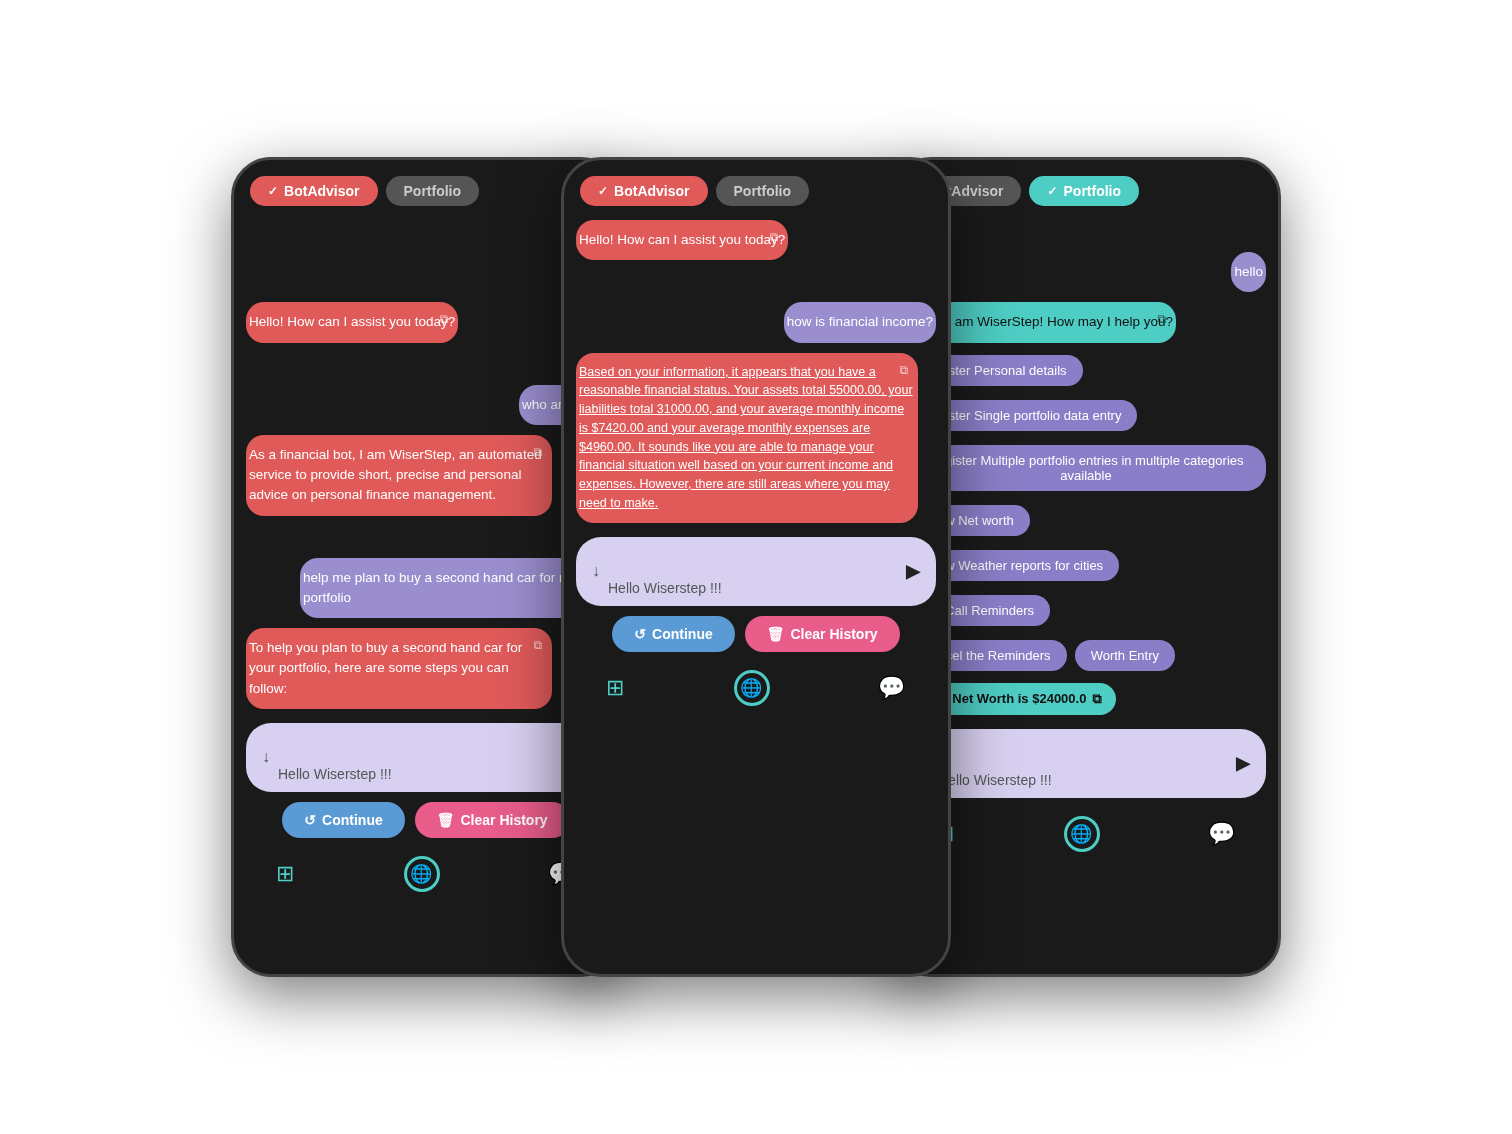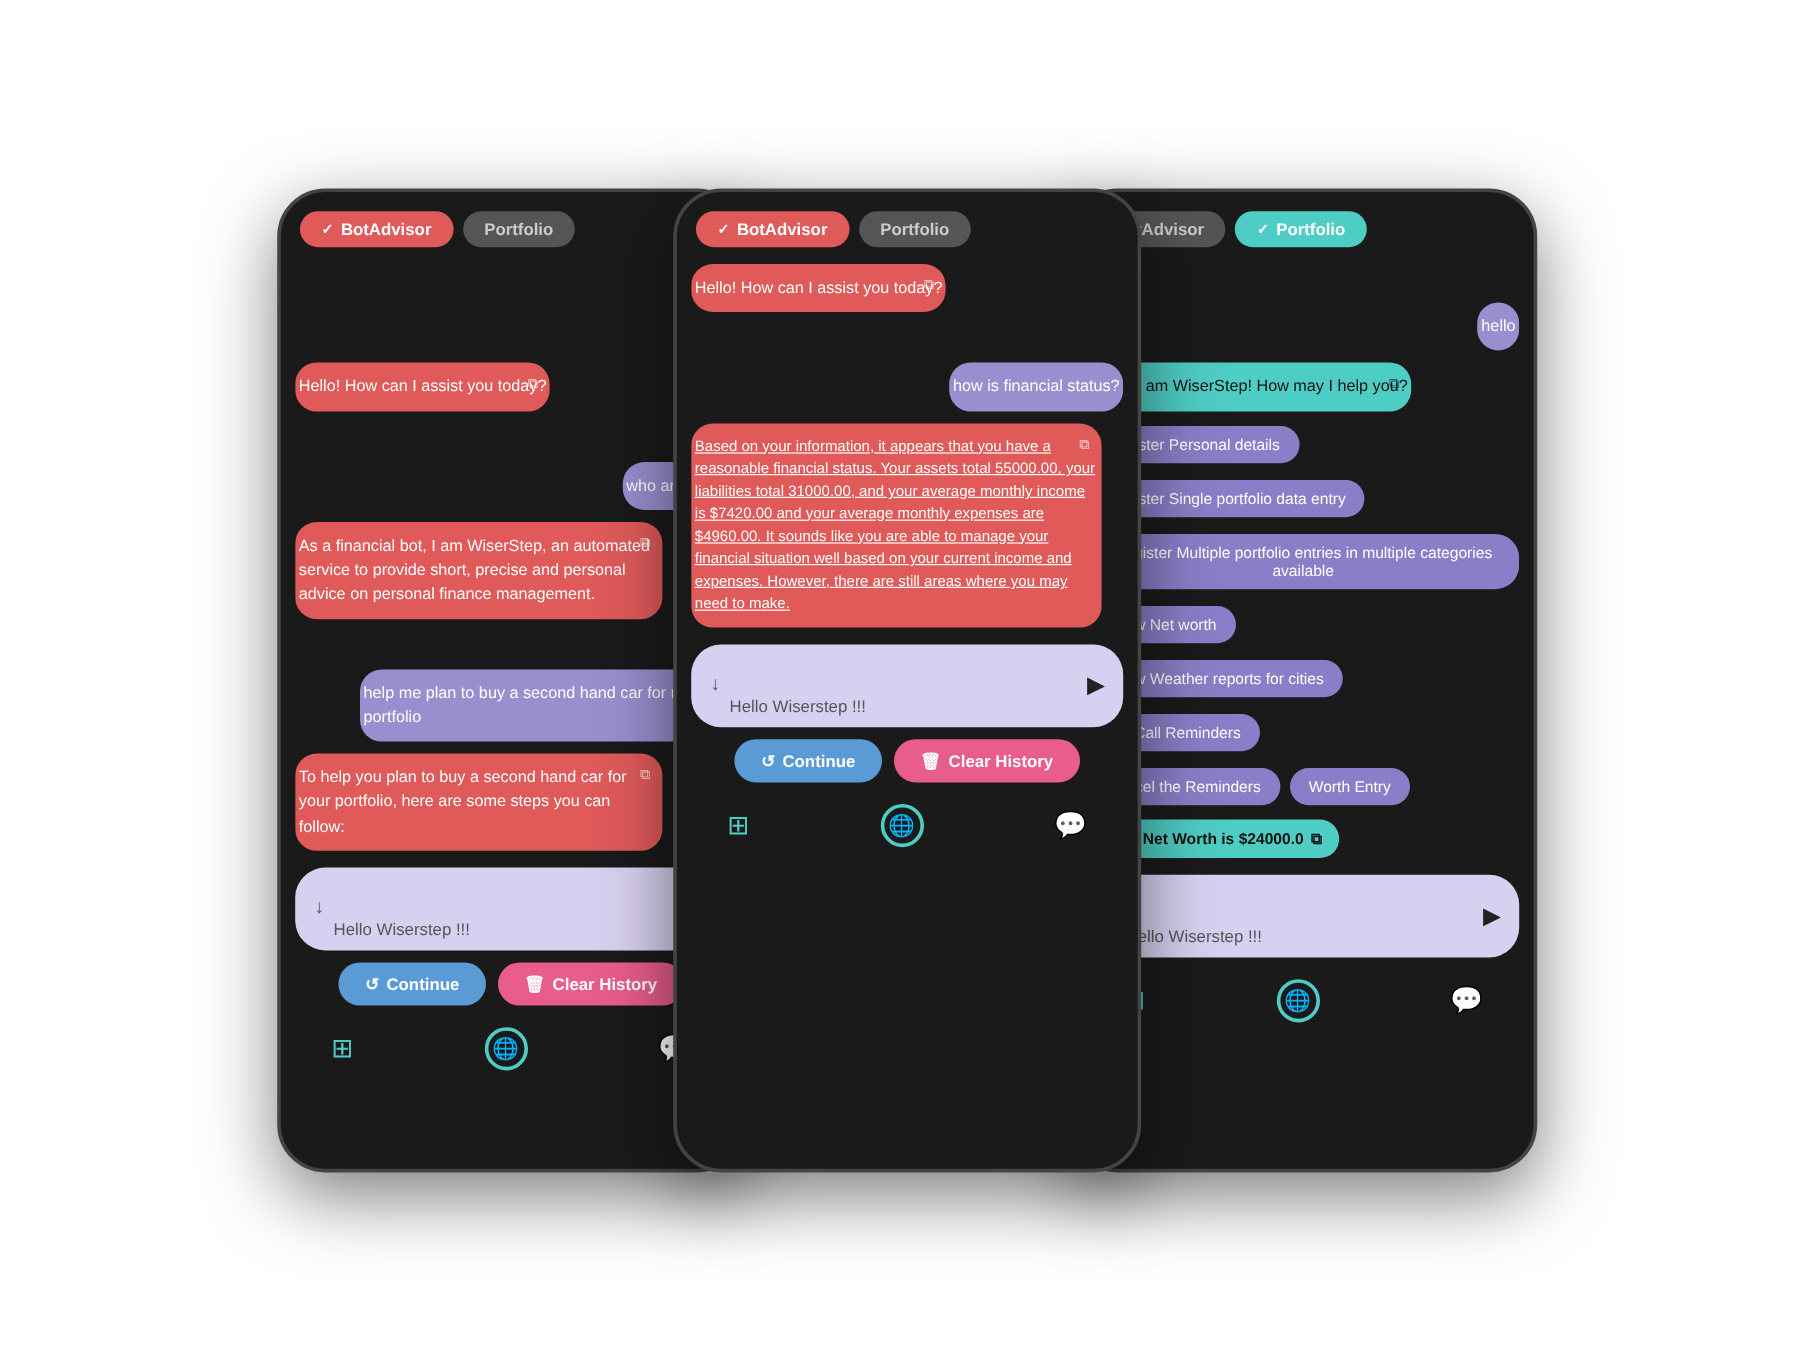--- a/index.html
+++ b/index.html
@@ -341,21 +341,21 @@
           <span>Portfolio</span>
         </button>
       </div>
 
       <div class="chat-area">
         <div class="msg-bubble bot">
           <span>Hello! How can I assist you today?</span>
           <span class="copy-icon">⧉</span>
         </div>
         <div class="msg-bubble user">
-          <span>how is financial status?</span>
+          <span>how is financial income?</span>
         </div>
         <div class="msg-bubble bot" style="font-size:12.5px; max-width:95%;text-decoration:underline;">
           <span>Based on your information, it appears that you have a reasonable financial status. Your assets total 55000.00, your liabilities total 31000.00, and your average monthly income is $7420.00 and your average monthly expenses are $4960.00.
 It sounds like you are able to manage your financial situation well based on your current income and expenses. However, there are still areas where you may need to make.</span>
           <span class="copy-icon">⧉</span>
         </div>
       </div>
 
       <div class="input-row">
         <span class="arrow-down">↓</span>

